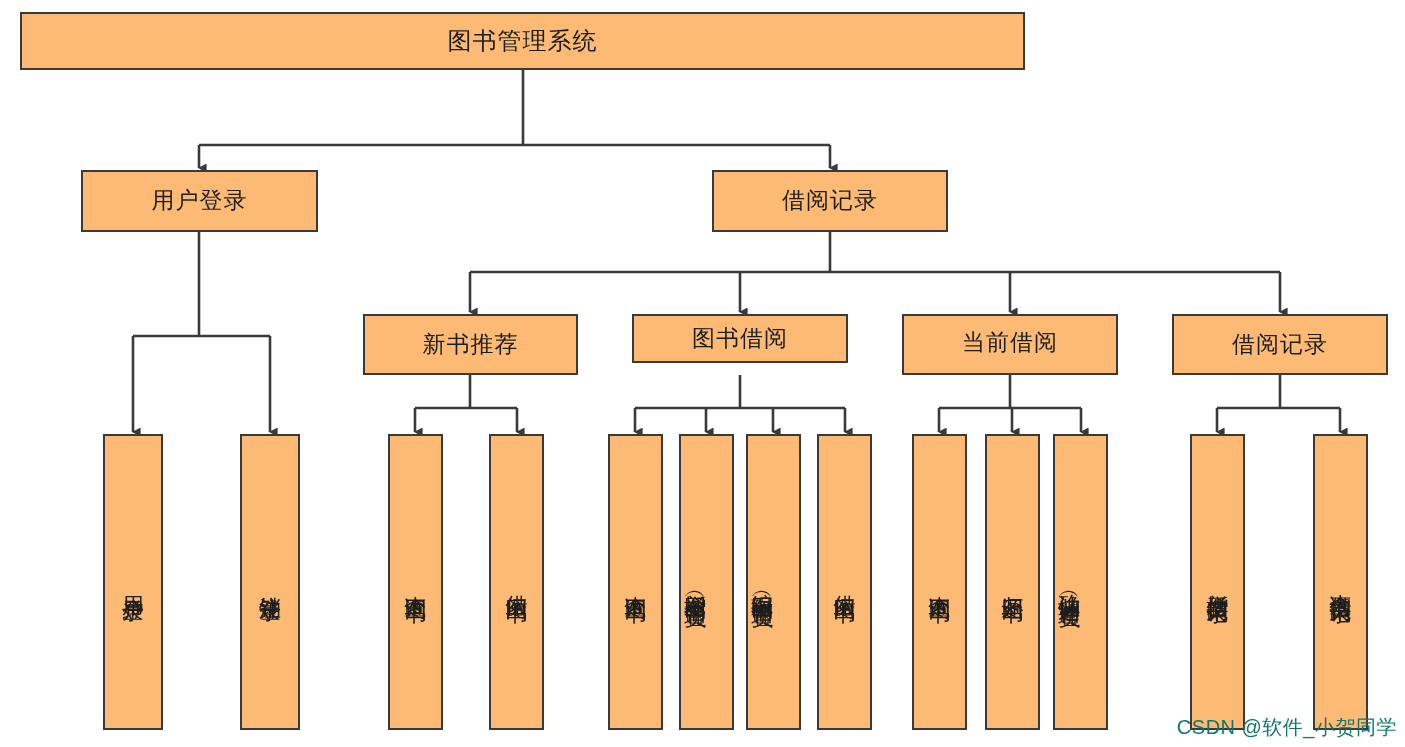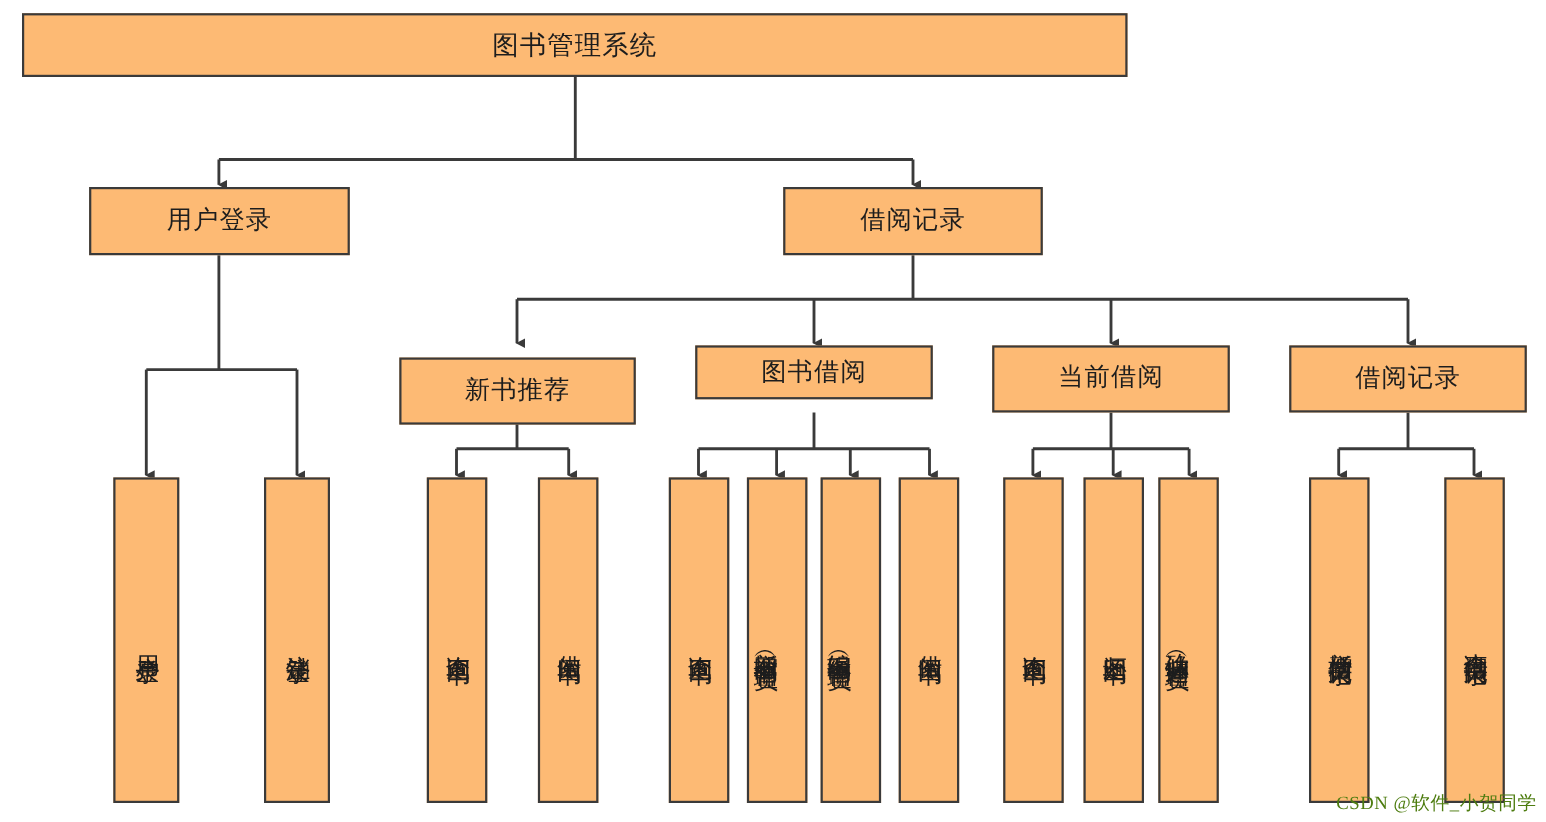--- a/index.html
+++ b/index.html
@@ -57,25 +57,25 @@
     color: #1d1d1d;
   }
   .node.leaf.centered {
     justify-content: center;
     padding-top: 0;
   }
   .watermark {
     position: absolute;
     right: 8px;
     bottom: 6px;
-    font-size: 17px;
-    color: #4d7c0f;
+    font-size: 20px;
+    color: #0f766e;
     letter-spacing: 0.5px;
     white-space: nowrap;
-    font-family: Liberation Serif, serif;
+    font-family: Liberation Sans, sans-serif;
   }
 </style>
 </head>
 <body>
 
 <div id="canvas">
 
   <svg id="connectors" viewBox="0 0 1405 747" xmlns="http://www.w3.org/2000/svg">
     <defs>
       <marker id="arrow" markerWidth="10" markerHeight="10" refX="4.5" refY="7.6" orient="auto" markerUnits="userSpaceOnUse">
@@ -131,21 +131,21 @@
     <span>图书管理系统</span>
   </div>
 
   <div class="node horiz" style="left:81px; top:170px; width:237px; height:62px;">
     <span>用户登录</span>
   </div>
   <div class="node horiz" style="left:712px; top:170px; width:236px; height:62px;">
     <span>借阅记录</span>
   </div>
 
-  <div class="node horiz" style="left:363px; top:314px; width:215px; height:61px;margin-top:11px;">
+  <div class="node horiz" style="left:363px; top:314px; width:215px; height:61px;">
     <span>新书推荐</span>
   </div>
   <div class="node horiz" style="left:632px; top:314px; width:216px; height:49px;">
     <span>图书借阅</span>
   </div>
   <div class="node horiz" style="left:902px; top:314px; width:216px; height:61px;font-family:Liberation Mono, monospace;">
     <span>当前借阅</span>
   </div>
   <div class="node horiz" style="left:1172px; top:314px; width:216px; height:61px;">
     <span>借阅记录</span>

